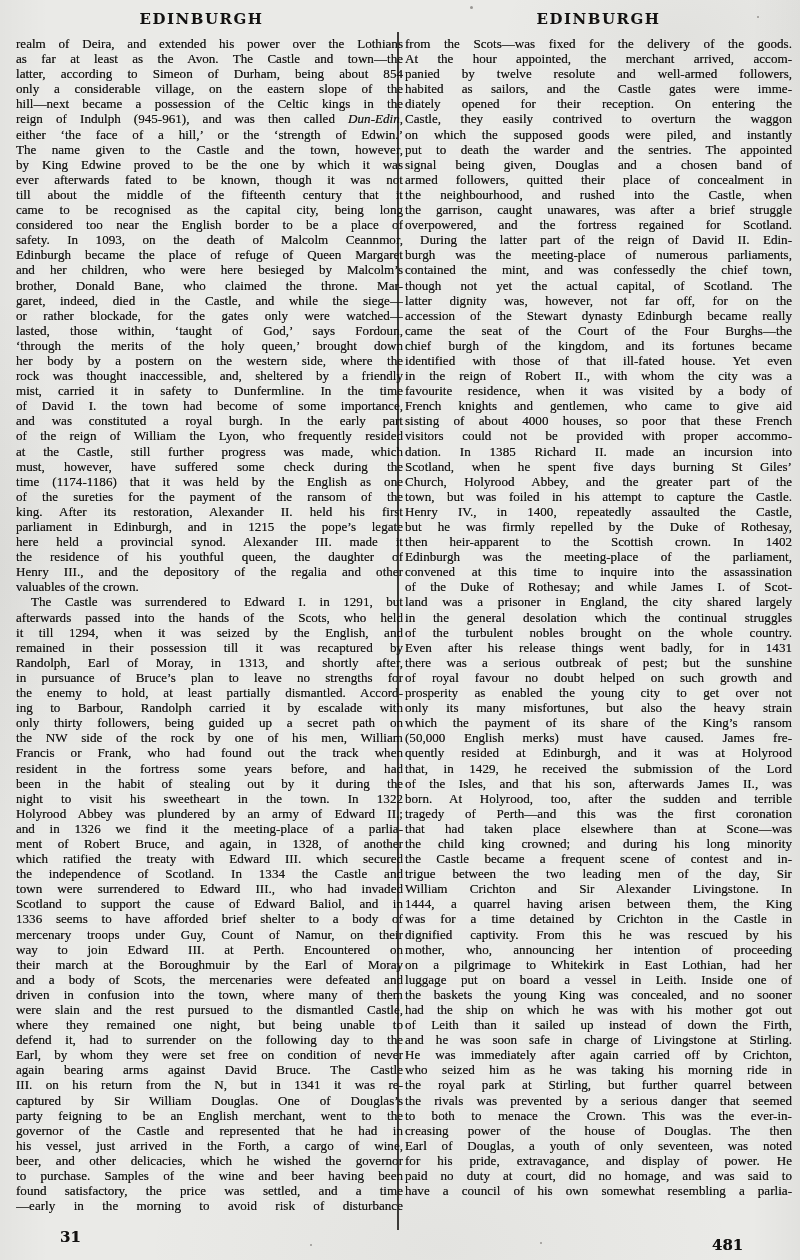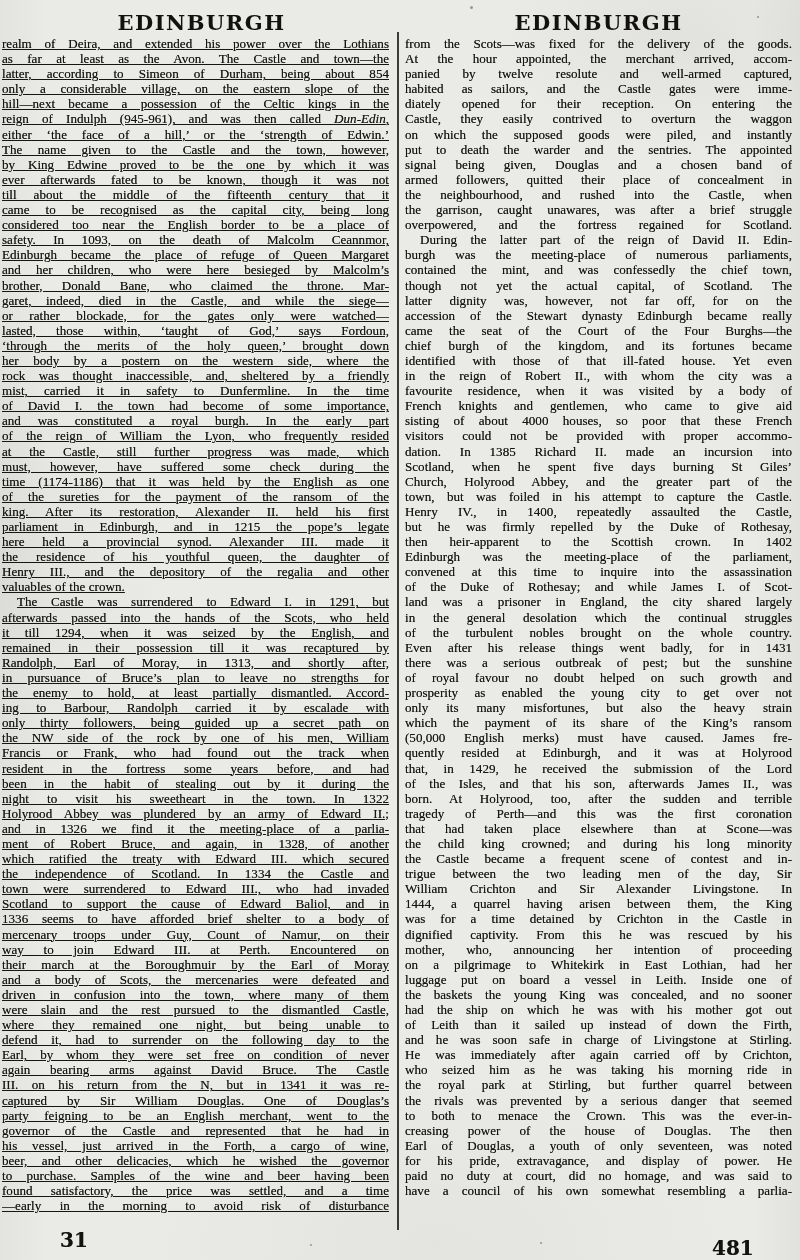--- a/index.html
+++ b/index.html
@@ -19,32 +19,32 @@
     font-family: "Liberation Serif", "DejaVu Serif", serif;
     color: #161514;
   }
   .running-header {
     position: absolute;
     top: 10px;
     width: 387px;
     text-align: center;
     font-family: "DejaVu Serif", "Liberation Serif", serif;
     font-weight: bold;
-    font-size: 21px;
+    font-size: 15px;
     letter-spacing: 1.5px;
     color: #121110;
   }
   .running-header.left  { left: 8px; }
   .running-header.right { left: 405px; }
   .col {
     position: absolute;
     top: 36px;
     width: 387px;
   }
-  .col.left  { left: 2px; text-decoration: underline; }
+  .col.left  { left: 16px; }
   .col.right { left: 405px; }
   .line {
     font-size: 13.1px;
     line-height: 15.1px;
     height: 15.1px;
     overflow: hidden;
     text-align: justify;
     word-spacing: 0.2px;
     text-shadow: 0 0 0.5px rgba(20,18,16,0.65);
     white-space: normal;
@@ -58,21 +58,21 @@
     top: 32px;
     width: 1.6px;
     height: 1198px;
     background: #3c3a38;
   }
   .page-number {
     position: absolute;
     top: 1228px;
     font-family: "DejaVu Serif", "Liberation Serif", serif;
     font-weight: bold;
-    font-size: 20px;
+    font-size: 15px;
     color: #131211;
     text-shadow: 0 0 0.5px rgba(20,18,16,0.6);
   }
   .page-number.left  { left: 60px; }
   .page-number.right { left: 712px; margin-top: 8px; }
   .speck { position: absolute; background: #55524e; border-radius: 50%; opacity: 0.55; }
   .speck.s1 { left: 470px; top: 6px;   width: 3px; height: 3px; }
   .speck.s2 { left: 757px; top: 16px;  width: 2px; height: 2px; }
   .speck.s3 { left: 540px; top: 1242px; width: 2px; height: 2px; }
   .speck.s4 { left: 310px; top: 1244px; width: 2px; height: 2px; }
@@ -163,21 +163,21 @@
       <div class="line">his vessel, just arrived in the Forth, a cargo of wine,</div>
       <div class="line">beer, and other delicacies, which he wished the governor</div>
       <div class="line">to purchase.  Samples of the wine and beer having been</div>
       <div class="line">found satisfactory, the price was settled, and a time</div>
       <div class="line">—early in the morning to avoid risk of disturbance</div>
     </div>
 
   <div class="col right">
       <div class="line">from the Scots—was fixed for the delivery of the goods.</div>
       <div class="line">At the hour appointed, the merchant arrived, accom-</div>
-      <div class="line">panied by twelve resolute and well-armed captured,</div>
+      <div class="line">panied by twelve resolute and well-armed followers,</div>
       <div class="line">habited as sailors, and the Castle gates were imme-</div>
       <div class="line">diately opened for their reception.  On entering the</div>
       <div class="line">Castle, they easily contrived to overturn the waggon</div>
       <div class="line">on which the supposed goods were piled, and instantly</div>
       <div class="line">put to death the warder and the sentries.  The appointed</div>
       <div class="line">signal being given, Douglas and a chosen band of</div>
       <div class="line">armed followers, quitted their place of concealment in</div>
       <div class="line">the neighbourhood, and rushed into the Castle, when</div>
       <div class="line">the garrison, caught unawares, was after a brief struggle</div>
       <div class="line">overpowered, and the fortress regained for Scotland.</div>

